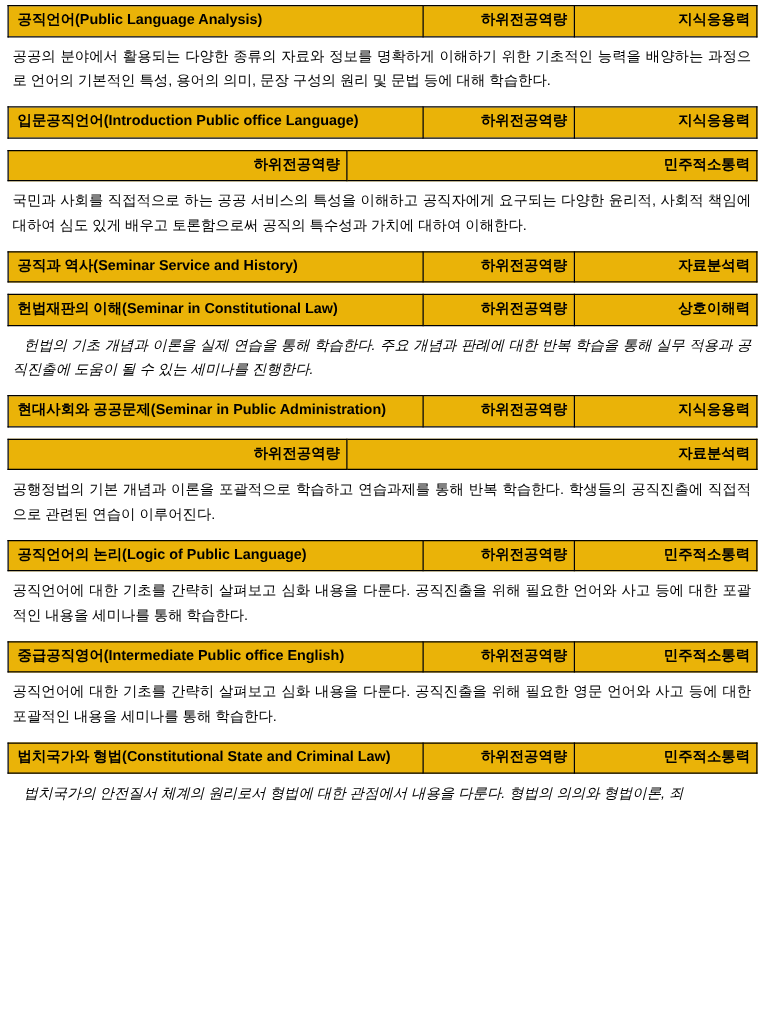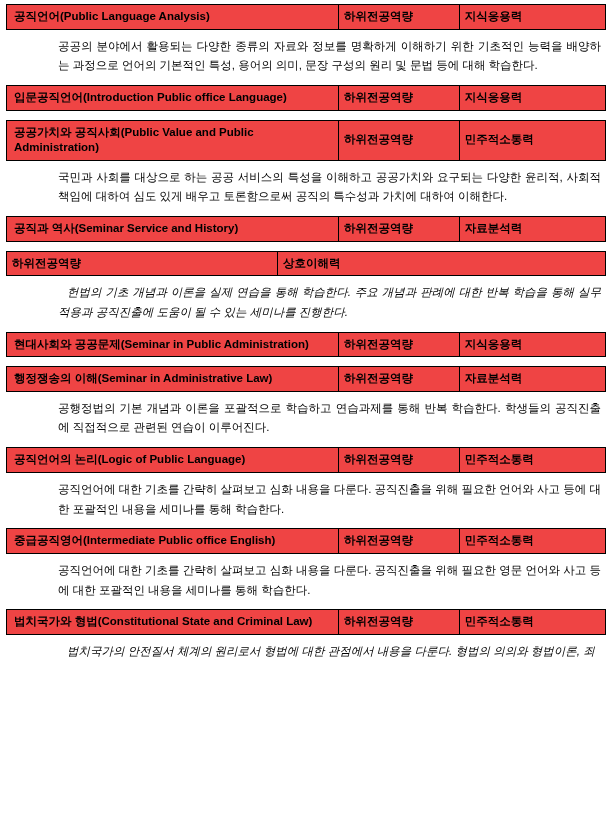--- a/index.html
+++ b/index.html
@@ -23,48 +23,47 @@
   }
   .head-row {
     display: table;
     table-layout: fixed;
     width: 100%;
     border-collapse: collapse;
   }
   .cell {
     display: table-cell;
     border: 1px solid #000000;
-    background: #ef4444;
+    background: #eab308;
     font-size: 11.5px;
     font-weight: bold;
     padding: 4px 5px;
     vertical-align: middle;
     line-height: 1.35;
   }
   .cell.title {
     width: 56.5%;
     text-align: left;
     padding-left: 7px;
   }
   .cell.category {
     width: 19.5%;
-    text-align: left;
+    text-align: right;
   }
   .cell.competency {
     width: 24%;
-    text-align: left;
+    text-align: right;
   }
   .desc {
     font-size: 11.5px;
     line-height: 1.72;
     text-align: justify;
     text-justify: inter-word;
     padding: 7px 4px 0 4px;
     word-break: break-all;
-    margin-left: 48px;
   }
   .desc.indent {
     text-indent: 9px;
     font-style: italic;
   }
 </style>
 </head>
 <body>
 
 <div class="page">
@@ -79,50 +78,49 @@
       </div>
       <div class="course">
         <div class="head-row">
           <div class="cell title">입문공직언어(Introduction Public office Language)</div>
           <div class="cell category">하위전공역량</div>
           <div class="cell competency">지식응용력</div>
         </div>
       </div>
       <div class="course">
         <div class="head-row">
-          <div class="cell title">공공가치와 공직사회(Public Value and Public Administration)</div>
           <div class="cell category">하위전공역량</div>
           <div class="cell competency">민주적소통력</div>
         </div>
-        <div class="desc">국민과 사회를 대상으로 하는 공공 서비스의 특성을 이해하고 공공가치와 요구되는 다양한 윤리적, 사회적 책임에 대하여 심도 있게 배우고 토론함으로써 공직의 특수성과 가치에 대하여 이해한다.</div>
+        <div class="desc">국민과 사회를 직접적으로 하는 공공 서비스의 특성을 이해하고 공직자에게 요구되는 다양한 윤리적, 사회적 책임에 대하여 심도 있게 배우고 토론함으로써 공직의 특수성과 가치에 대하여 이해한다.</div>
       </div>
       <div class="course">
         <div class="head-row">
           <div class="cell title">공직과 역사(Seminar Service and History)</div>
           <div class="cell category">하위전공역량</div>
           <div class="cell competency">자료분석력</div>
         </div>
       </div>
       <div class="course">
         <div class="head-row">
+          <div class="cell title">헌법재판의 이해(Seminar in Constitutional Law)</div>
           <div class="cell category">하위전공역량</div>
           <div class="cell competency">상호이해력</div>
         </div>
         <div class="desc indent">헌법의 기초 개념과 이론을 실제 연습을 통해 학습한다. 주요 개념과 판례에 대한 반복 학습을 통해 실무 적용과 공직진출에 도움이 될 수 있는 세미나를 진행한다.</div>
       </div>
       <div class="course">
         <div class="head-row">
           <div class="cell title">현대사회와 공공문제(Seminar in Public Administration)</div>
           <div class="cell category">하위전공역량</div>
           <div class="cell competency">지식응용력</div>
         </div>
       </div>
       <div class="course">
         <div class="head-row">
-          <div class="cell title">행정쟁송의 이해(Seminar in Administrative Law)</div>
           <div class="cell category">하위전공역량</div>
           <div class="cell competency">자료분석력</div>
         </div>
         <div class="desc">공행정법의 기본 개념과 이론을 포괄적으로 학습하고 연습과제를 통해 반복 학습한다. 학생들의 공직진출에 직접적으로 관련된 연습이 이루어진다.</div>
       </div>
       <div class="course">
         <div class="head-row">
           <div class="cell title">공직언어의 논리(Logic of Public Language)</div>
           <div class="cell category">하위전공역량</div>
           <div class="cell competency">민주적소통력</div>

